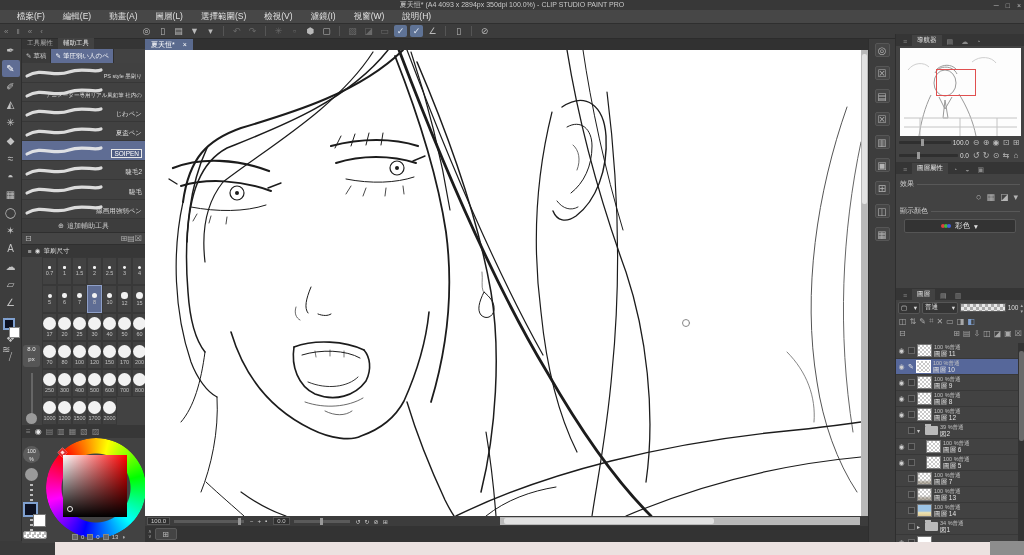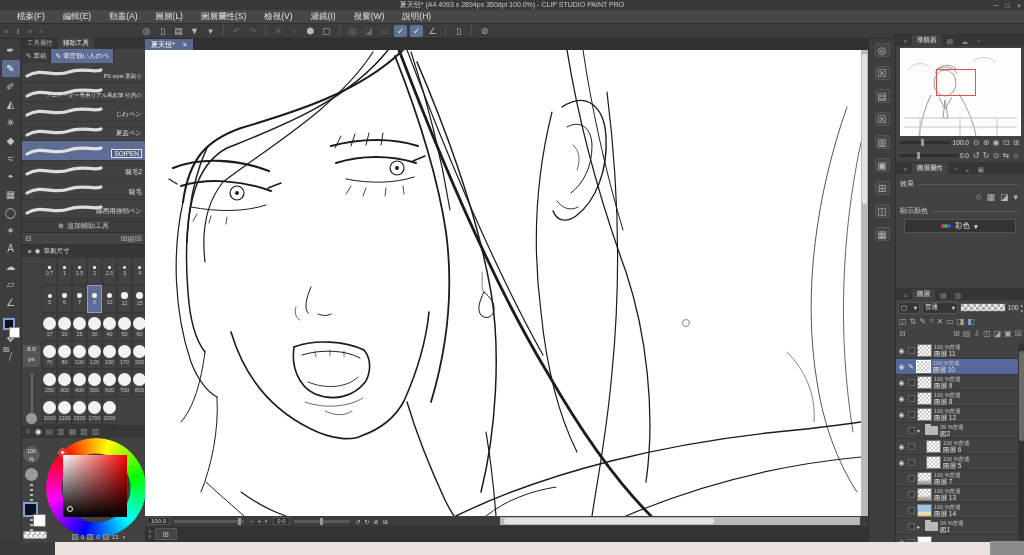--- a/index.html
+++ b/index.html
@@ -189,21 +189,21 @@
         <span>□</span>
         <span>×</span>
       </span>
   </div>
 
   <div class="abs" id="menubar">
       <span class="mi">檔案(F)</span>
       <span class="mi">編輯(E)</span>
       <span class="mi">動畫(A)</span>
       <span class="mi">圖層(L)</span>
-      <span class="mi">圖層屬性(S)</span>
+      <span class="mi">選擇範圍(S)</span>
       <span class="mi">檢視(V)</span>
       <span class="mi">濾鏡(I)</span>
       <span class="mi">視窗(W)</span>
       <span class="mi">說明(H)</span>
     </div>
 
   <div class="abs" id="cmdbar">
     <div id="cmd-marks">
         <span>«</span>
         <span>‖</span>

